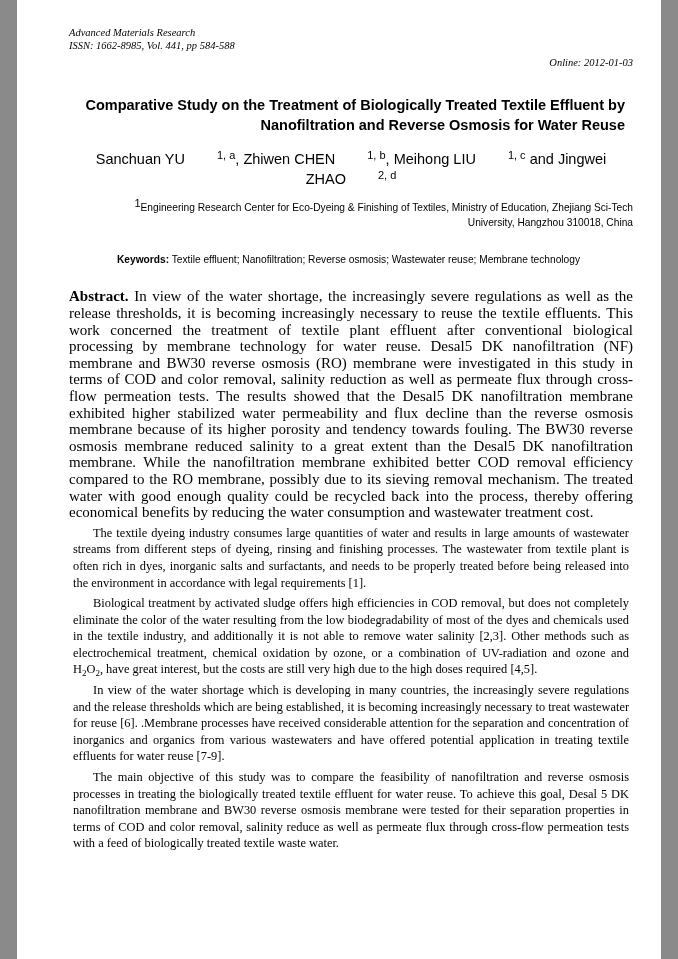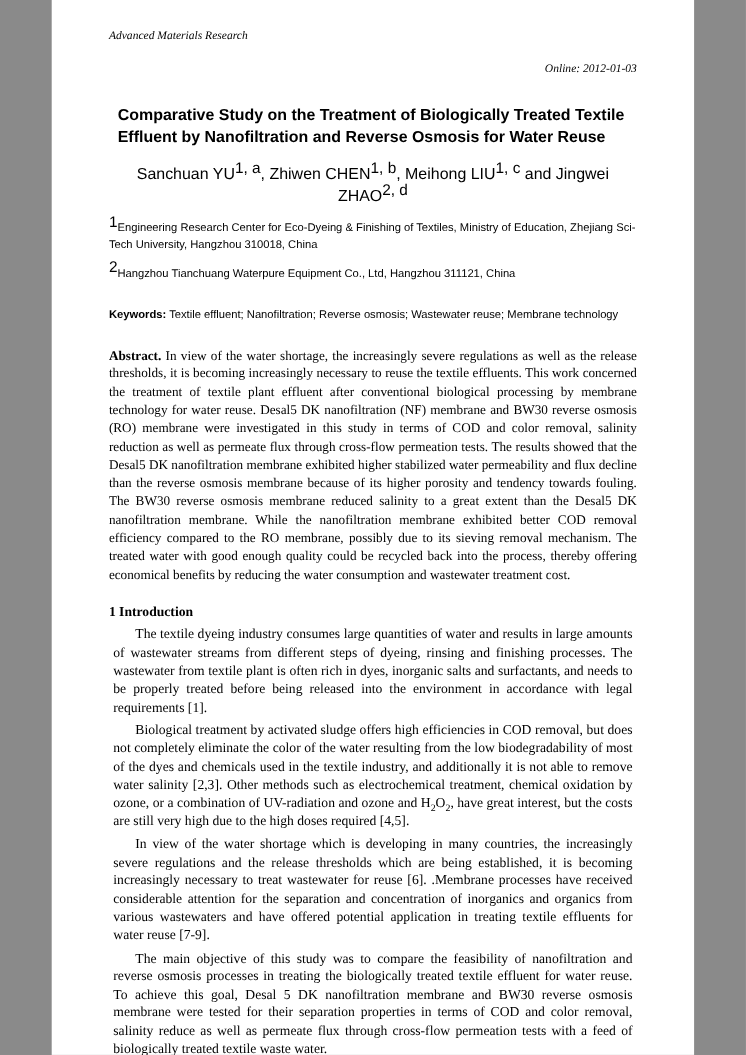--- a/index.html
+++ b/index.html
@@ -1,27 +1,27 @@
 <!DOCTYPE html>
 <html><head>
 <meta charset="utf-8">
 <style>
   html, body {
     margin: 0;
     padding: 0;
     background: #8a8a8a;
   }
   .page {
-    width: 584px;
+    width: 644px;
     height: 959px;
     background: #ffffff;
     margin: 0 auto;
     position: relative;
     box-sizing: border-box;
-    padding: 26px 52px 30px 52px;
+    padding: 26px 28px 30px 52px;
     font-family: "Liberation Serif", serif;
     color: #000000;
     overflow: hidden;
   }
 
   
   .header {
     display: flex;
     justify-content: space-between;
     align-items: flex-start;
@@ -37,67 +37,69 @@
     padding-top: 0px;
     white-space: nowrap;
     margin-top: 30px;
   }
 
   
   .title {
     font-family: "Liberation Sans", sans-serif;
     font-size: 14.5px;
     font-weight: bold;
-    text-align: left;
+    text-align: right;
     line-height: 20px;
     margin: 26px 8px 0 8px;
   }
 
   .authors {
     font-family: "Liberation Sans", sans-serif;
     font-size: 14.5px;
     text-align: center;
     margin-top: 14px;
     line-height: 20px;
   }
   .authors sup, .affil sup, .emails sup {
-    font-size: 14px;
+    font-size: 11px;
     vertical-align: super;
     line-height: 0;
+    margin-left: 32px;
   }
 
   .affil {
     font-family: "Liberation Sans", sans-serif;
     font-size: 10.2px;
-    text-align: left;
+    text-align: right;
     line-height: 14.5px;
     margin-top: 12px;
   }
   .affil.second { margin-top: 11px; }
   .emails {
     font-family: "Liberation Sans", sans-serif;
     font-size: 10.2px;
     text-align: center;
     line-height: 14.5px;
     margin-top: 11px;
   }
 
   
   .keywords {
     font-family: "Liberation Sans", sans-serif;
     font-size: 10.2px;
     line-height: 16px;
     margin-top: 22px;
     text-align: justify;
+    margin-left: 48px;
   }
   .keywords b { font-weight: bold; }
 
   
   .abstract {
-    font-size: 12px;
+    font-size: 15px;
     line-height: 16.6px;
     margin-top: 20px;
     text-align: justify;
   }
   .abstract b { font-weight: bold; }
 
   
   .section-head {
     font-size: 12.4px;
     font-weight: bold;
@@ -114,50 +116,47 @@
   sub { font-size: 9px; vertical-align: sub; line-height: 0; }
 </style>
 </head>
 <body>
 
 <div class="page">
 
   <div class="header">
     <div class="header-left">
       <div>Advanced Materials Research</div>
+      <div>ISSN: 1662-8985, Vol. 441, pp 584-588</div>
     </div>
     <div class="header-right">Online: 2012-01-03</div>
   </div>
 
   <div class="title">Comparative Study on the Treatment of Biologically Treated Textile Effluent by Nanofiltration and Reverse Osmosis for Water Reuse</div>
 
   <div class="authors">
     <span>Sanchuan YU</span><sup>1, a</sup><span>, </span><span>Zhiwen CHEN</span><sup>1, b</sup><span>, </span><span>Meihong LIU</span><sup>1, c</sup><span> and </span><span>Jingwei ZHAO</span><sup>2, d</sup>
   </div>
 
   <div class="affil">
     <sup>1</sup><span>Engineering Research Center for Eco-Dyeing &amp; Finishing of Textiles, Ministry of Education, Zhejiang Sci-Tech University, Hangzhou 310018, China</span>
   </div>
 
-  <div class="affil second">
-    <sup>2</sup><span>Hangzhou Tianchuang Waterpure Equipment Co., Ltd, Hangzhou 311121, China</span>
-  </div>
 
 
   <div class="keywords">
     <b>Keywords:</b>
     <span>Textile effluent;  Nanofiltration;  Reverse osmosis;  Wastewater reuse;  Membrane technology</span>
   </div>
 
   <div class="abstract">
     <b>Abstract.</b>
     <span>In view of the water shortage, the increasingly severe regulations as well as the release thresholds, it is becoming increasingly necessary to reuse the textile effluents. This work concerned the treatment of textile plant effluent after conventional biological processing by membrane technology for water reuse. Desal5 DK nanofiltration (NF) membrane and BW30 reverse osmosis (RO) membrane were investigated in this study in terms of COD and color removal, salinity reduction as well as permeate flux through cross-flow permeation tests. The results showed that the Desal5 DK nanofiltration membrane exhibited higher stabilized water permeability and flux decline than the reverse osmosis membrane because of its higher porosity and tendency towards fouling. The BW30 reverse osmosis membrane reduced salinity to a great extent than the Desal5 DK nanofiltration membrane. While the nanofiltration membrane exhibited better COD removal efficiency compared to the RO membrane, possibly due to its sieving removal mechanism. The treated water with good enough quality could be recycled back into the process, thereby offering economical benefits by reducing the water consumption and wastewater treatment cost.</span>
   </div>
 
-  <div class="section-head">1 Introduction</div>
 
   <p class="body">The textile dyeing industry consumes large quantities of water and results in large amounts of wastewater streams from different steps of dyeing, rinsing and finishing processes. The wastewater from textile plant is often rich in dyes, inorganic salts and surfactants, and needs to be properly treated before being released into the environment in accordance with legal requirements [1].</p>
 
   <p class="body">
     <span>Biological treatment by activated sludge offers high efficiencies in COD removal, but does not completely eliminate the color of the water resulting from the low biodegradability of most of the dyes and chemicals used in the textile industry, and additionally it is not able to remove water salinity [2,3]. Other methods such as electrochemical treatment, chemical oxidation by ozone, or a combination of UV-radiation and ozone and H</span><sub>2</sub><span>O</span><sub>2</sub><span>, have great interest, but the costs are still very high due to the high doses required [4,5].</span>
   </p>
 
   <p class="body">In view of the water shortage which is developing in many countries, the increasingly severe regulations and the release thresholds which are being established, it is becoming increasingly necessary to treat wastewater for reuse [6]. .Membrane processes have received considerable attention for the separation and concentration of inorganics and organics from various wastewaters and have offered potential application in treating textile effluents for water reuse [7-9].</p>
 
   <p class="body">The main objective of this study was to compare the feasibility of nanofiltration and reverse osmosis processes in treating the biologically treated textile effluent for water reuse. To achieve this goal, Desal 5 DK nanofiltration membrane and BW30 reverse osmosis membrane were tested for their separation properties in terms of COD and color removal, salinity reduce as well as permeate flux through cross-flow permeation tests with a feed of biologically treated textile waste water.</p>

